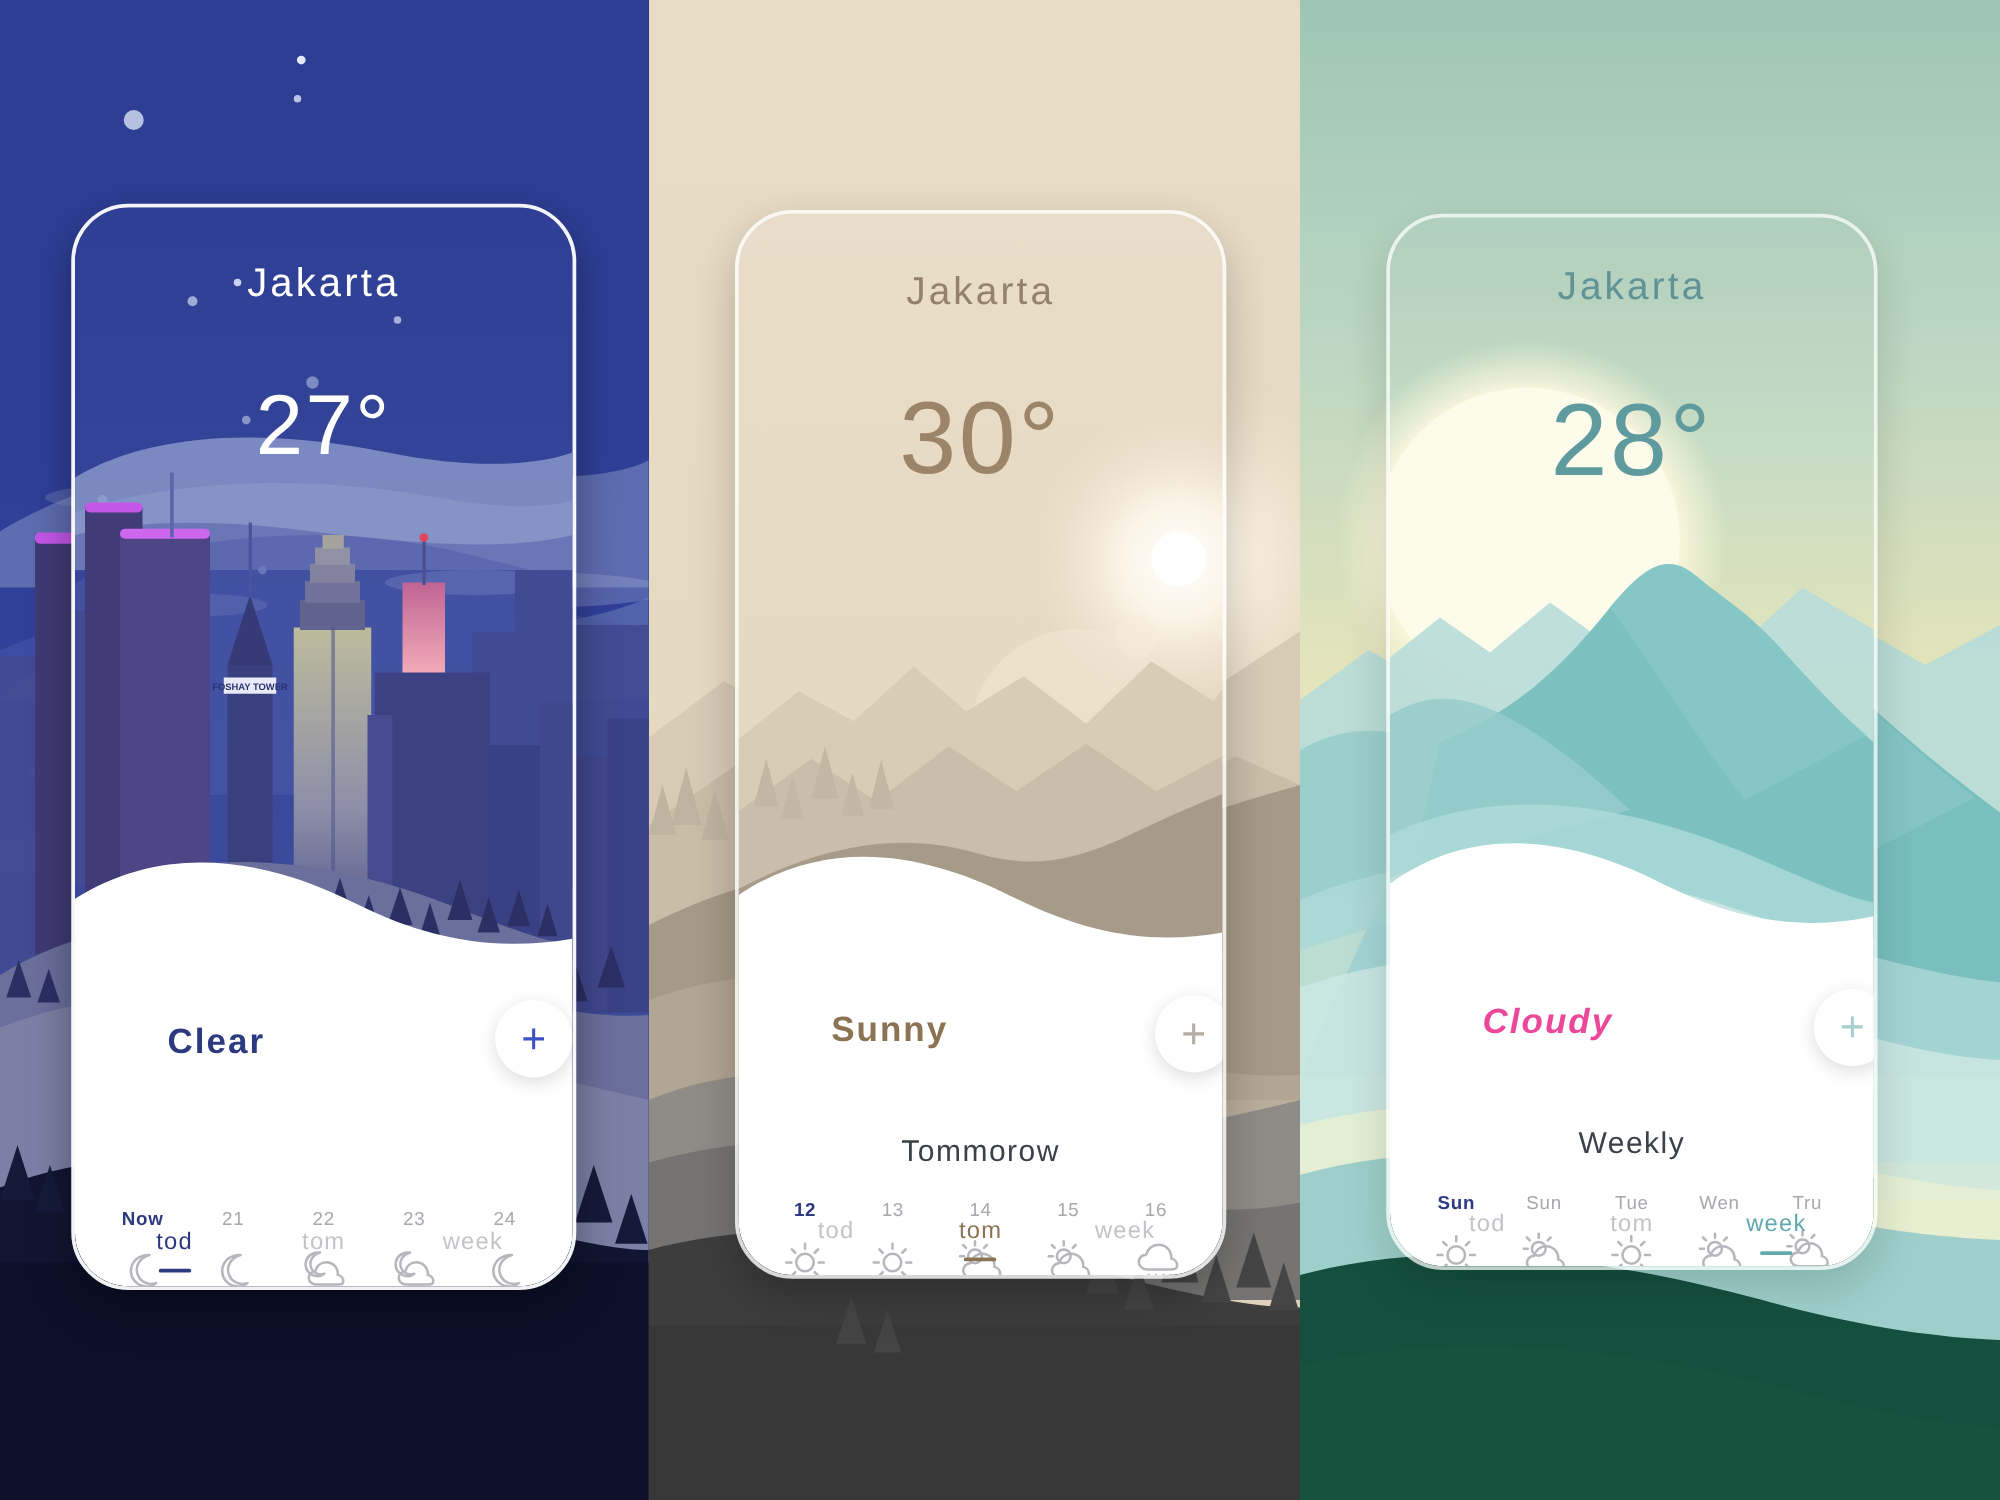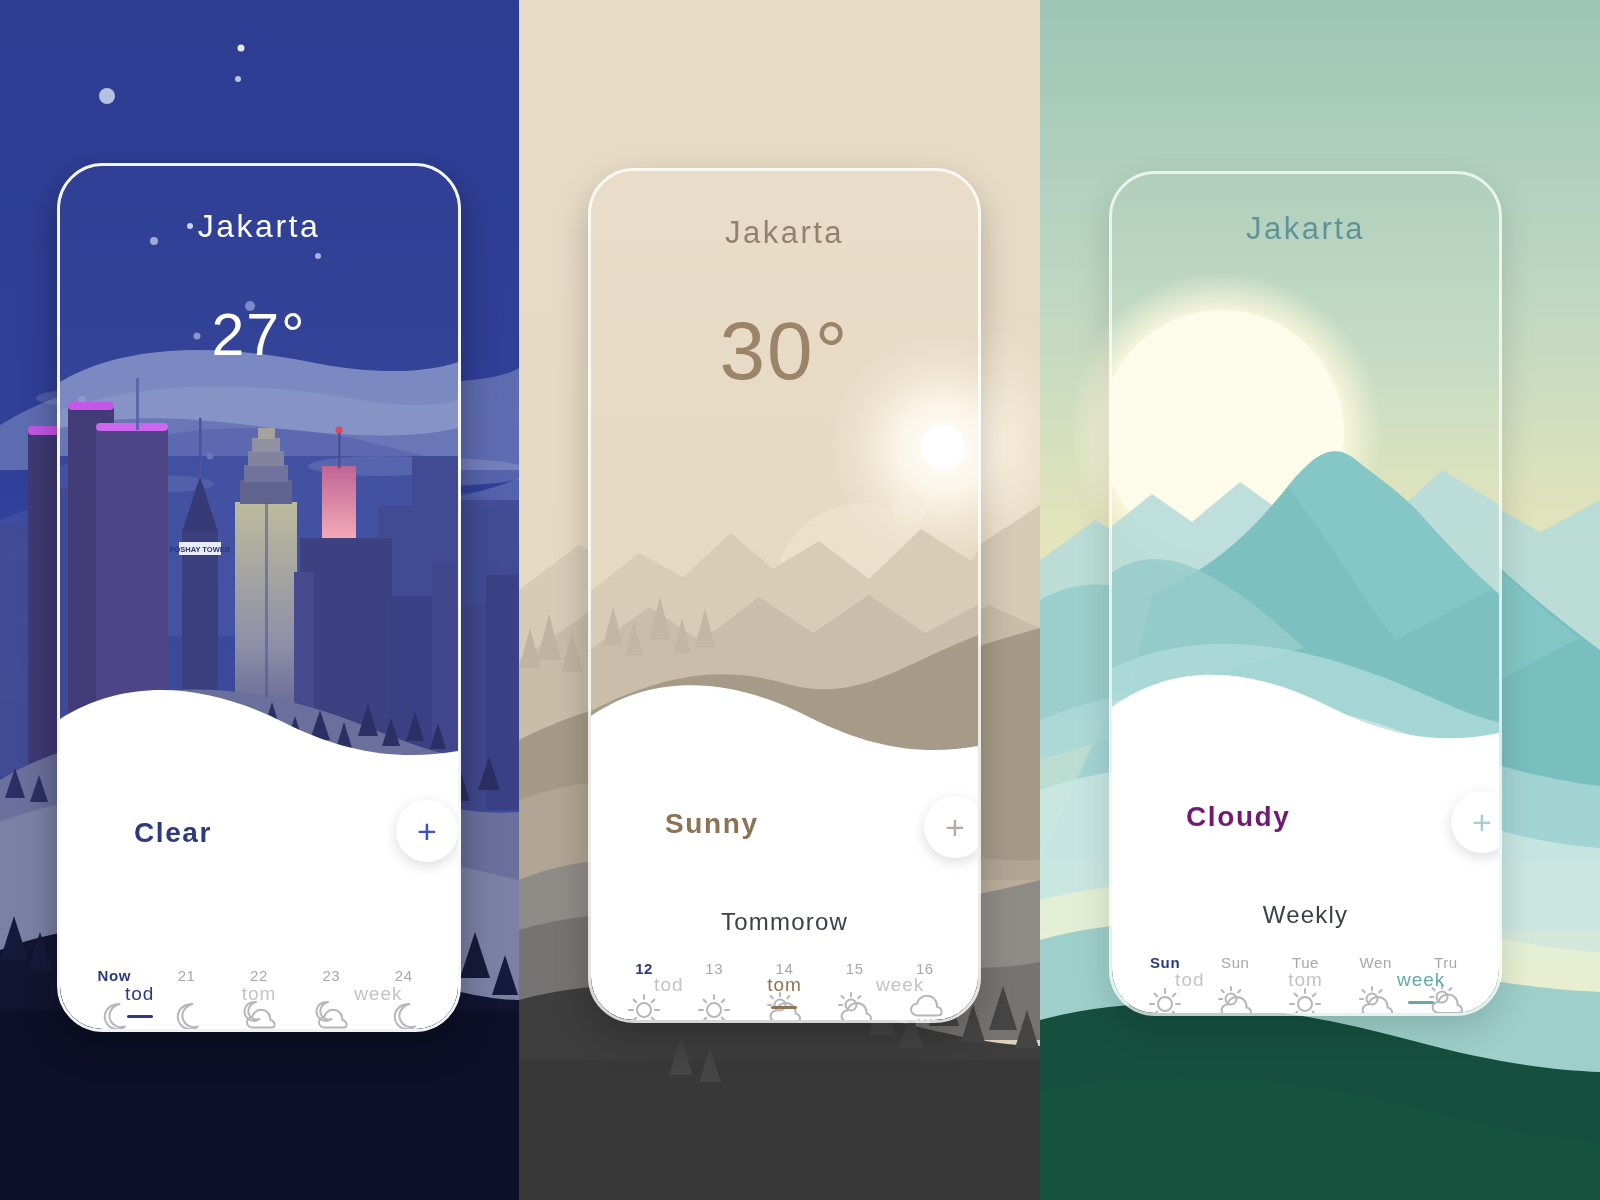--- a/index.html
+++ b/index.html
@@ -42,21 +42,21 @@
     font-weight: 400;
     letter-spacing: 2.5px;
   }
   .temp {
     position: absolute; left: 0; right: 0;
     text-align: center;
     font-weight: 300;
     letter-spacing: 2px;
   }
   #phone-1 .city { top: 42px; font-size: 32px; color: #ffffff; }
-  #phone-1 .temp { top: 135px; font-size: 59px; color: #ffffff; }
+  #phone-1 .temp { top: 135px; font-size: 68px; color: #ffffff; }
   #phone-2 .city { top: 44px; font-size: 31px; color: #94816b; }
   #phone-2 .temp { top: 133px; font-size: 82px; color: #9b8468; }
   #phone-3 .city { top: 37px; font-size: 31px; color: #5f9398; }
   #phone-3 .temp { top: 132px; font-size: 82px; color: #5e9a9e; }
 
   
   .card {
     position: absolute; left: 0; right: 0; bottom: 0;
     overflow: visible;
   }
@@ -75,21 +75,21 @@
   .condition {
     position: absolute;
     font-size: 28px;
     font-weight: 700;
     letter-spacing: 1.6px;
     top: 50px;
     left: 74px;
   }
   #phone-1 .condition { color: #2e3a80; }
   #phone-2 .condition { color: #8b7354; }
-  #phone-3 .condition { color: #701a75; }
+  #phone-3 .condition { color: #ec4899; font-style: italic; }
 
   .add-btn {
     position: absolute;
     width: 62px; height: 62px;
     border-radius: 50%;
     background: #fff;
     box-shadow: 0 4px 14px rgba(0,0,0,0.14);
     display: flex; align-items: center; justify-content: center;
     font-size: 34px; font-weight: 300; line-height: 1;
     cursor: pointer;
@@ -761,20 +761,21 @@
 
           <path d="M0 630 C 100 602, 212 622, 312 650 C 356 662, 372 666, 387 668 L387 716 L0 716 Z" fill="#e7f0d5" opacity="0.9"></path>
 
           <path d="M0 662 C 96 634, 198 652, 292 680 C 346 696, 370 700, 387 702 L387 772 L0 772 Z" fill="#9fd0cb"></path>
 
           <path d="M0 730 C 98 704, 206 720, 300 746 C 352 760, 372 766, 387 768 L387 839 L0 839 Z" fill="#16513f"></path>
         </svg>
       </div>
 
       <div class="city">Jakarta</div>
+      <div class="temp">28°</div>
 
       <div class="card">
         <svg class="card-wave" viewBox="0 0 387 82" preserveAspectRatio="none" height="82">
           <path d="M0 34 C 66 -14, 144 -4, 218 34 C 278 64, 330 72, 387 60 L387 82 L0 82 Z" fill="#ffffff"></path>
         </svg>
         <div class="card-body">
           <div class="condition">Cloudy</div>
           <div class="add-btn">+</div>
           <div class="day-title">Weekly</div>
 

